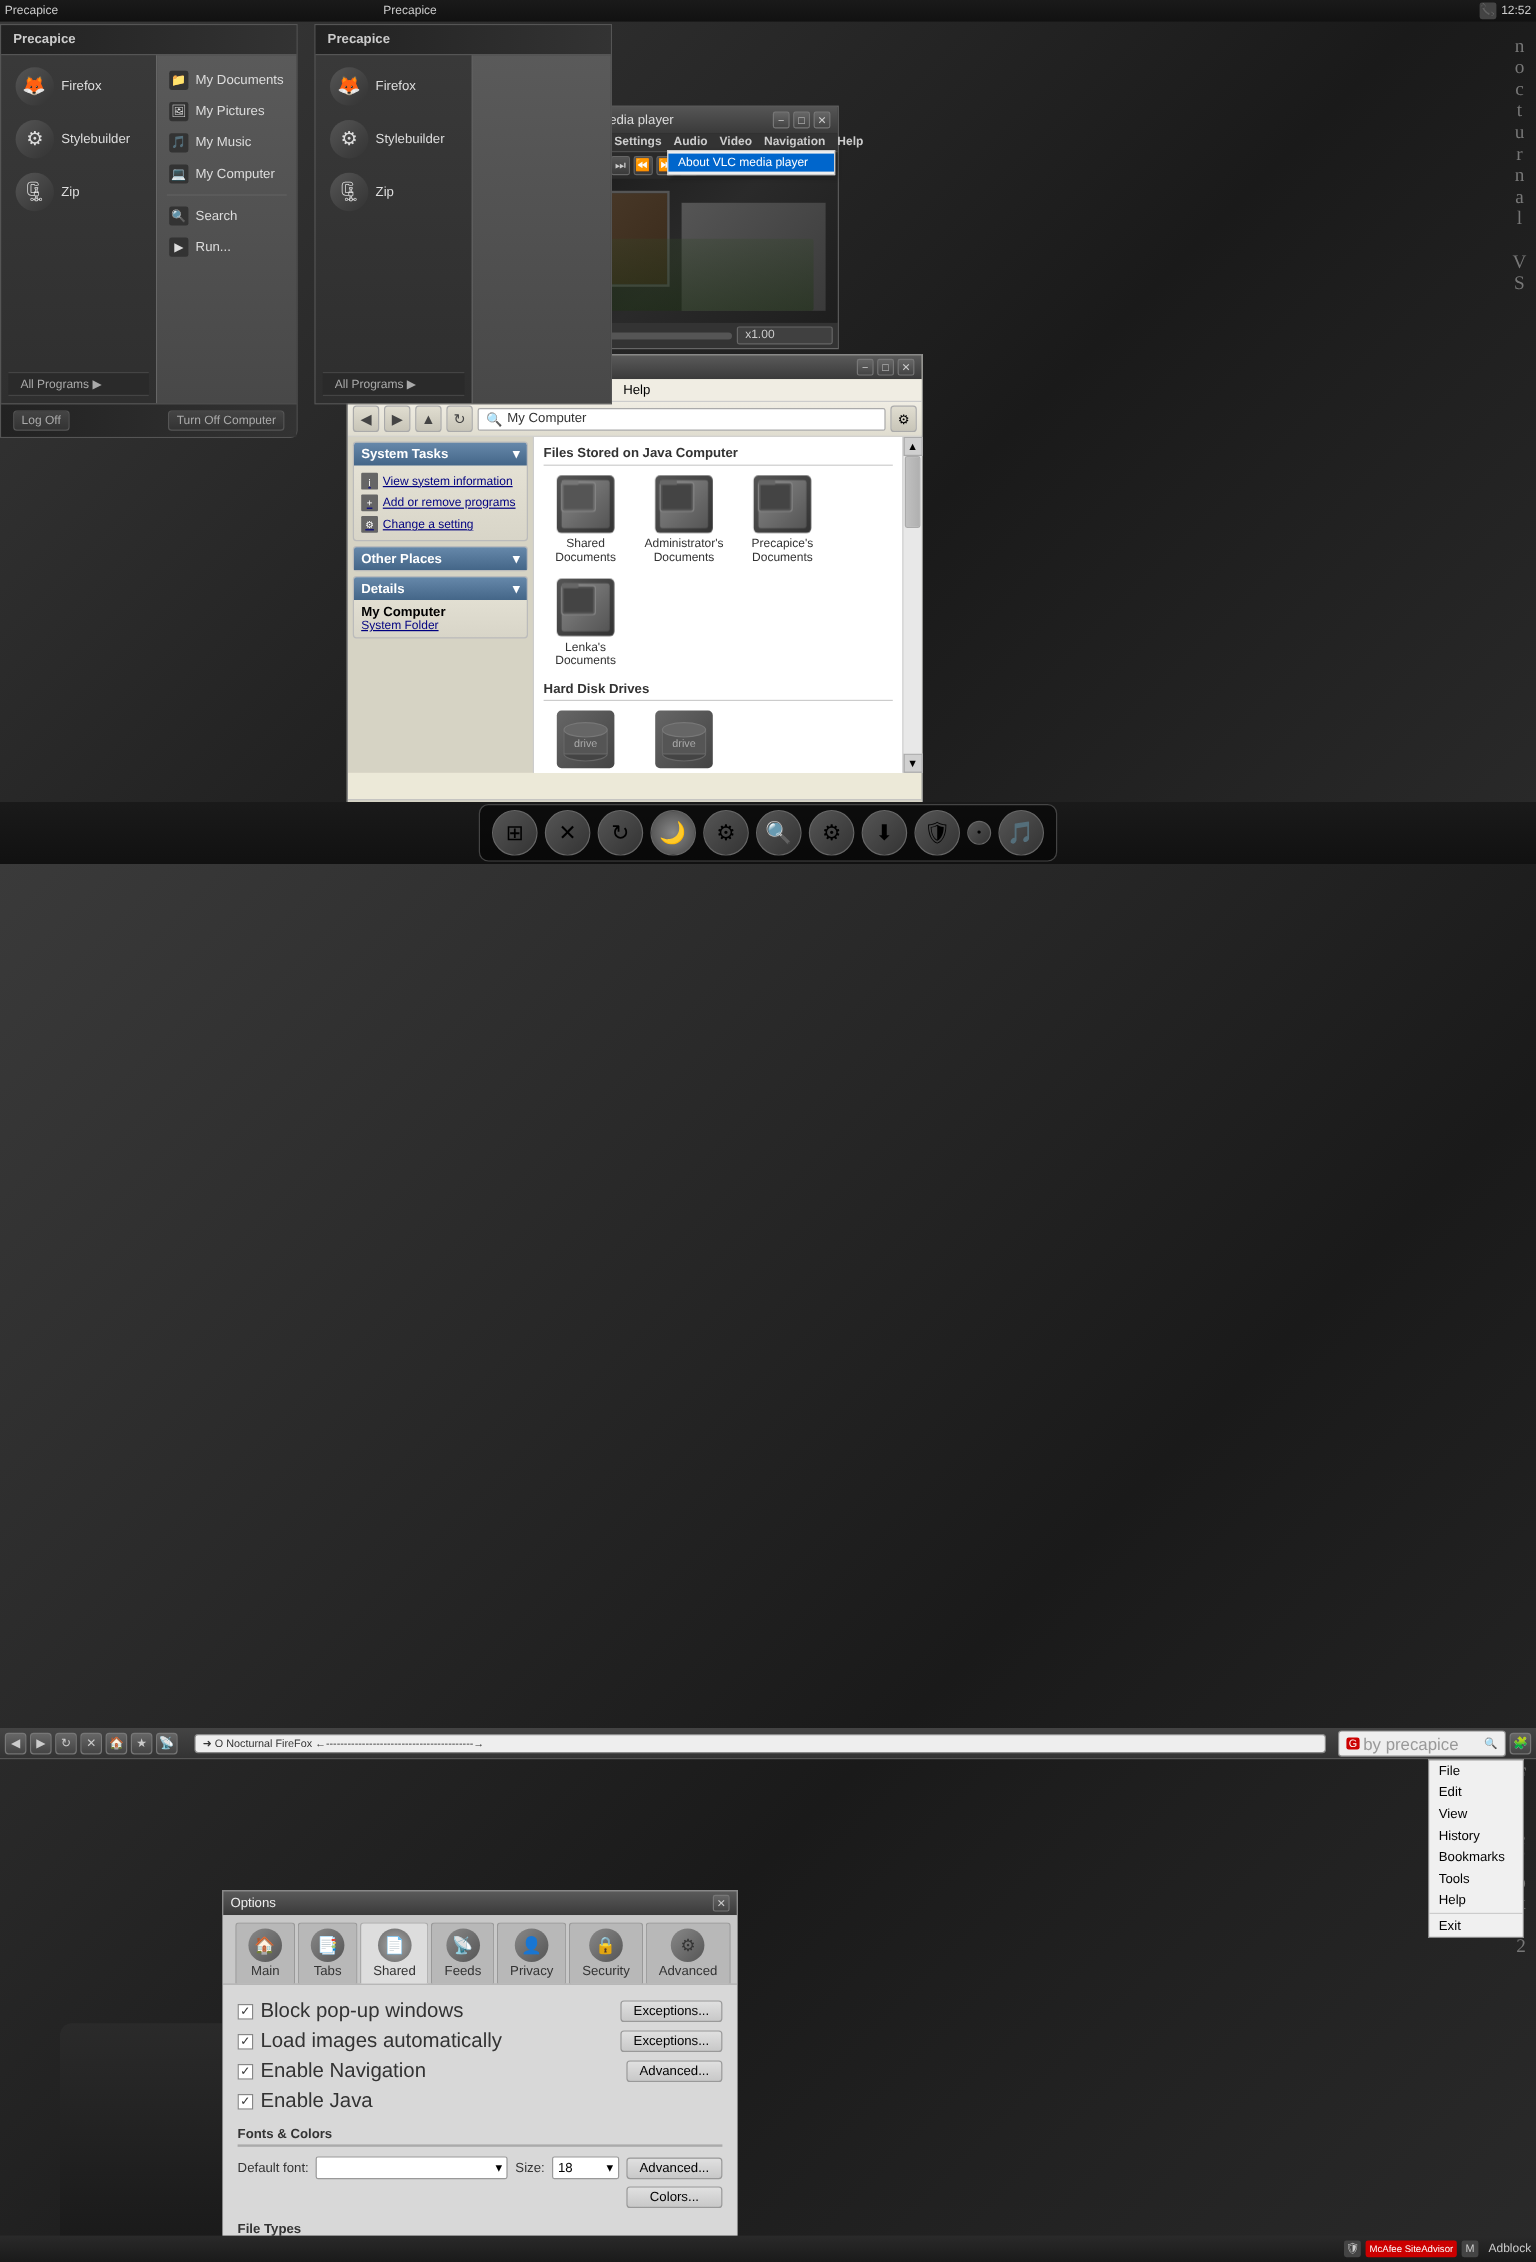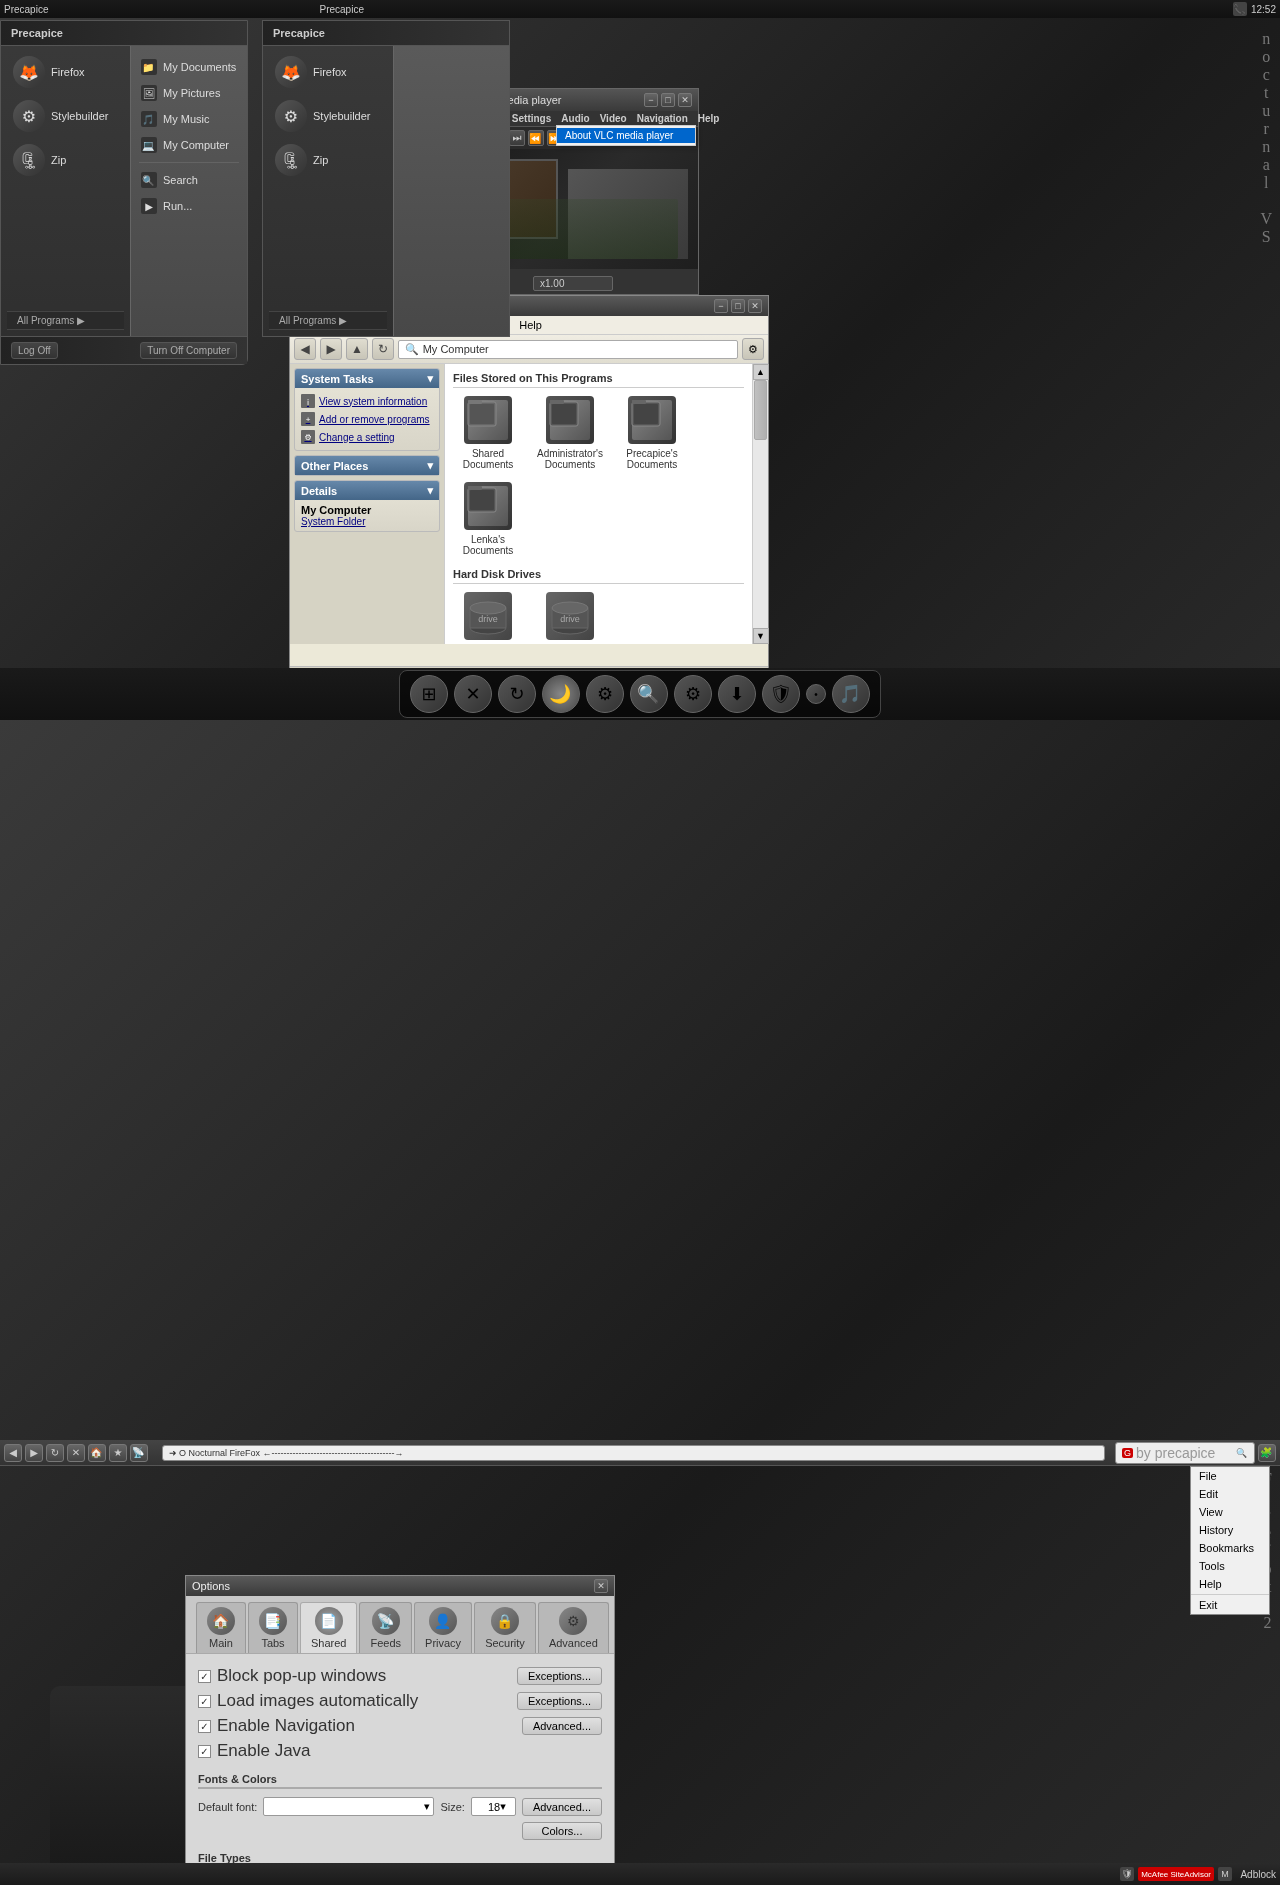--- a/index.html
+++ b/index.html
@@ -258,21 +258,20 @@
       height: 60px;
       background: linear-gradient(to bottom, rgba(50,70,40,0.3), rgba(30,50,20,0.5));
       border-radius: 2px;
     }
     .vlc-progress {
       background: #333;
       padding: 3px 4px;
       display: flex;
       align-items: center;
       gap: 4px;
-      flex-direction: column;
     }
     .progress-bar {
       flex: 1;
       height: 6px;
       background: #555;
       border-radius: 3px;
     }
 
     
     .mycomputer-window {
@@ -718,25 +717,25 @@
       background: white;
       border: 1px solid #999;
       border-radius: 2px;
       padding: 2px 4px;
       font-size: 11px;
       display: flex;
       align-items: center;
       justify-content: space-between;
     }
     .size-select {
-      width: 45px;
+      width: 56px;
       background: white;
       border: 1px solid #999;
       border-radius: 2px;
-      padding: 2px 16px;
+      padding: 2px 4px;
       font-size: 11px;
       display: flex;
       align-items: center;
       justify-content: space-between;
     }
 
     
     .systray {
       position: absolute;
       bottom: 0;
@@ -1055,21 +1054,21 @@
             <span>▾</span>
           </div>
           <div class="mc-panel-body">
             <div style="font-weight:bold;font-size:11px;">My Computer</div>
             <div class="mc-detail-link">System Folder</div>
           </div>
         </div>
       </div>
 
       <div class="mc-main">
-        <div class="mc-section-title">Files Stored on This Programs</div>
+        <div class="mc-section-title">Files Stored on Java Computer</div>
         <div class="mc-files-grid">
           <div class="mc-file-item">
             <div class="mc-file-icon" style="background:linear-gradient(135deg,#555,#333)">
               <svg width="36" height="36" viewBox="0 0 36 36" style="position:absolute;top:0;left:0">
                 <rect x="4" y="6" width="28" height="24" rx="2" fill="#666" stroke="#888" stroke-width="1"></rect>
                 <rect x="6" y="8" width="24" height="20" rx="1" fill="#555"></rect>
                 <rect x="4" y="4" width="14" height="4" rx="1" fill="#777"></rect>
               </svg>
             </div>
             <span class="mc-file-name">Shared Documents</span>

